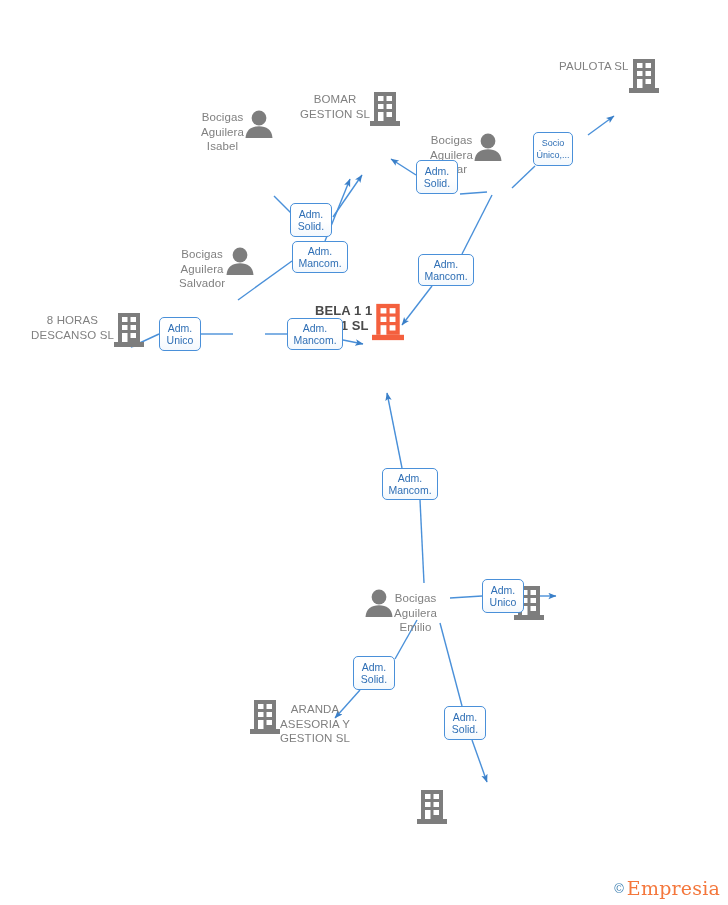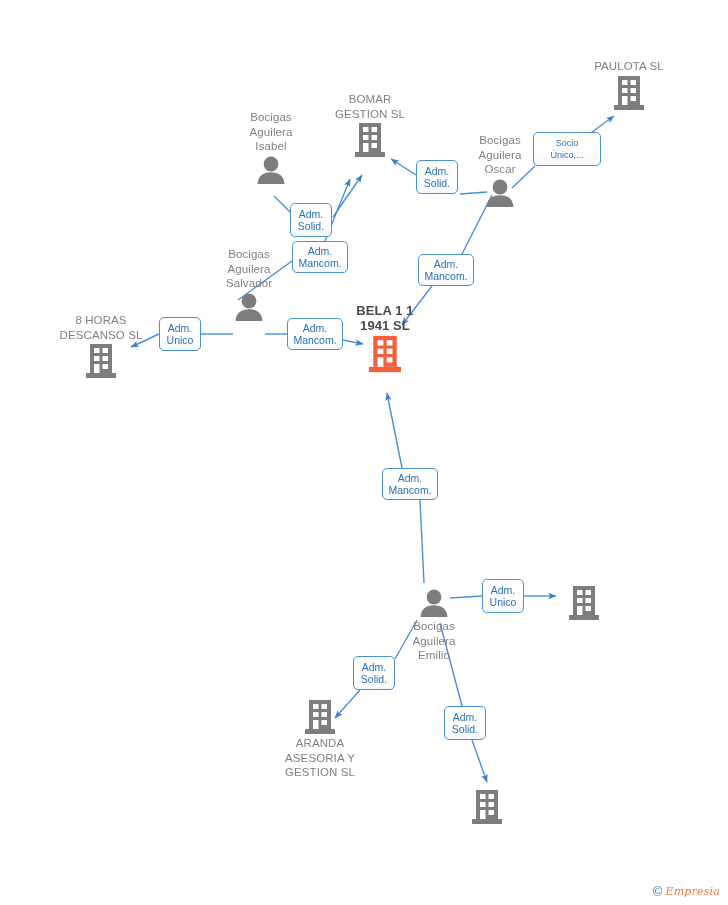--- a/index.html
+++ b/index.html
@@ -21,22 +21,21 @@
     position: absolute;
     left: 0;
     top: 0;
     width: 728px;
     height: 905px;
     pointer-events: none;
   }
   .node {
     position: absolute;
     display: flex;
-    flex-direction: column;
-    align-items: center;
+    flex-direction: row;
     width: 140px;
     margin-left: -70px;
   }
   .node-label {
     font-size: 11.5px;
     line-height: 14.5px;
     color: #808080;
     text-align: center;
     letter-spacing: 0.1px;
     white-space: pre-line;
@@ -84,22 +83,21 @@
     gap: 3px;
     font-size: 15px;
   }
   #watermark .copy {
     color: #3c7fb1;
     font-size: 13px;
   }
   #watermark .brand {
     color: #f4773c;
     font-family: "DejaVu Serif", serif;
-    font-style: italic;
-    font-size: 11px;
+    font-size: 19px;
     letter-spacing: 0.2px;
   }
 </style>
 </head>
 <body>
 
 <div id="canvas">
 
   <svg id="edge-layer" viewBox="0 0 728 905" width="728" height="905">
     <defs>
@@ -323,21 +321,21 @@
 
   <div class="rel-box" style="left:290px; top:203px; width:42px; height:34px;">Adm.
 Solid.</div>
 
   <div class="rel-box" style="left:292px; top:241px; width:56px; height:32px;">Adm.
 Mancom.</div>
 
   <div class="rel-box" style="left:416px; top:160px; width:42px; height:34px;">Adm.
 Solid.</div>
 
-  <div class="rel-box small-text" style="left:533px; top:132px; width:68px; height:34px;">Socio
+  <div class="rel-box small-text" style="left:533px; top:132px; width:40px; height:34px;">Socio
 Único,...</div>
 
   <div class="rel-box" style="left:418px; top:254px; width:56px; height:32px;">Adm.
 Mancom.</div>
 
   <div class="rel-box" style="left:159px; top:317px; width:42px; height:34px;">Adm.
 Unico</div>
 
   <div class="rel-box" style="left:287px; top:318px; width:56px; height:32px;">Adm.
 Mancom.</div>

